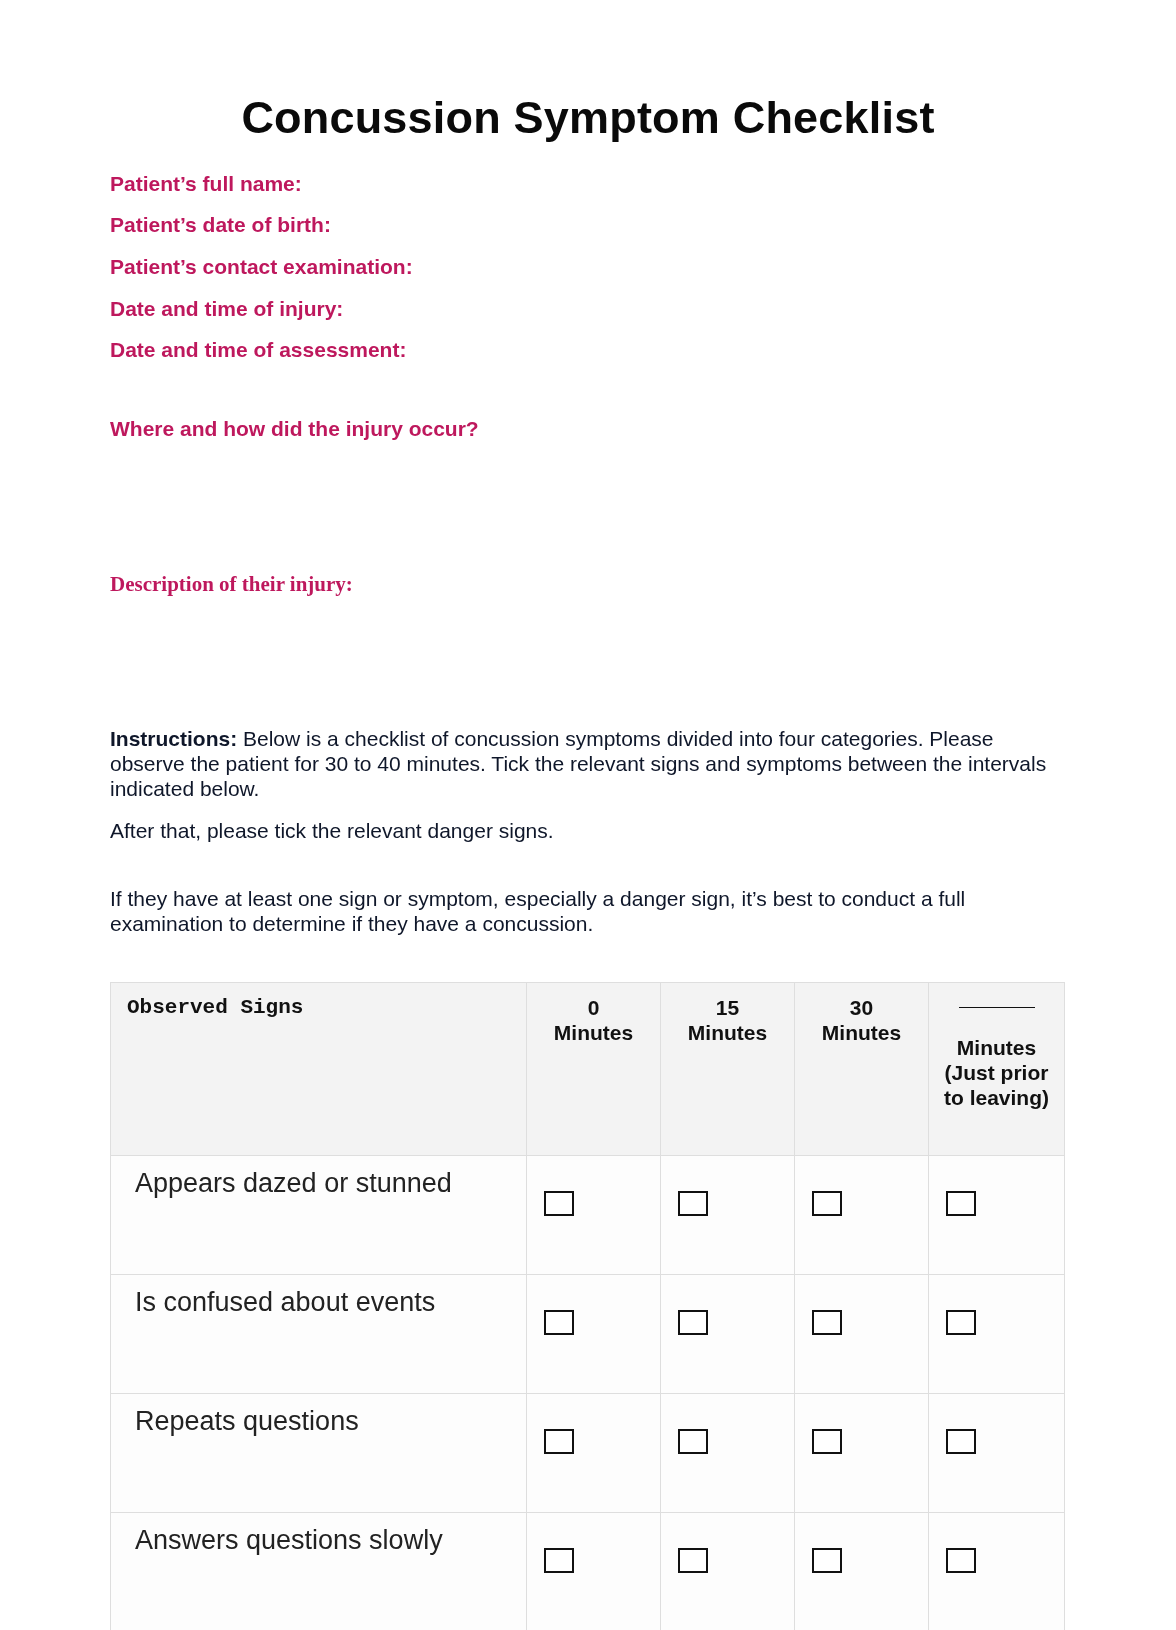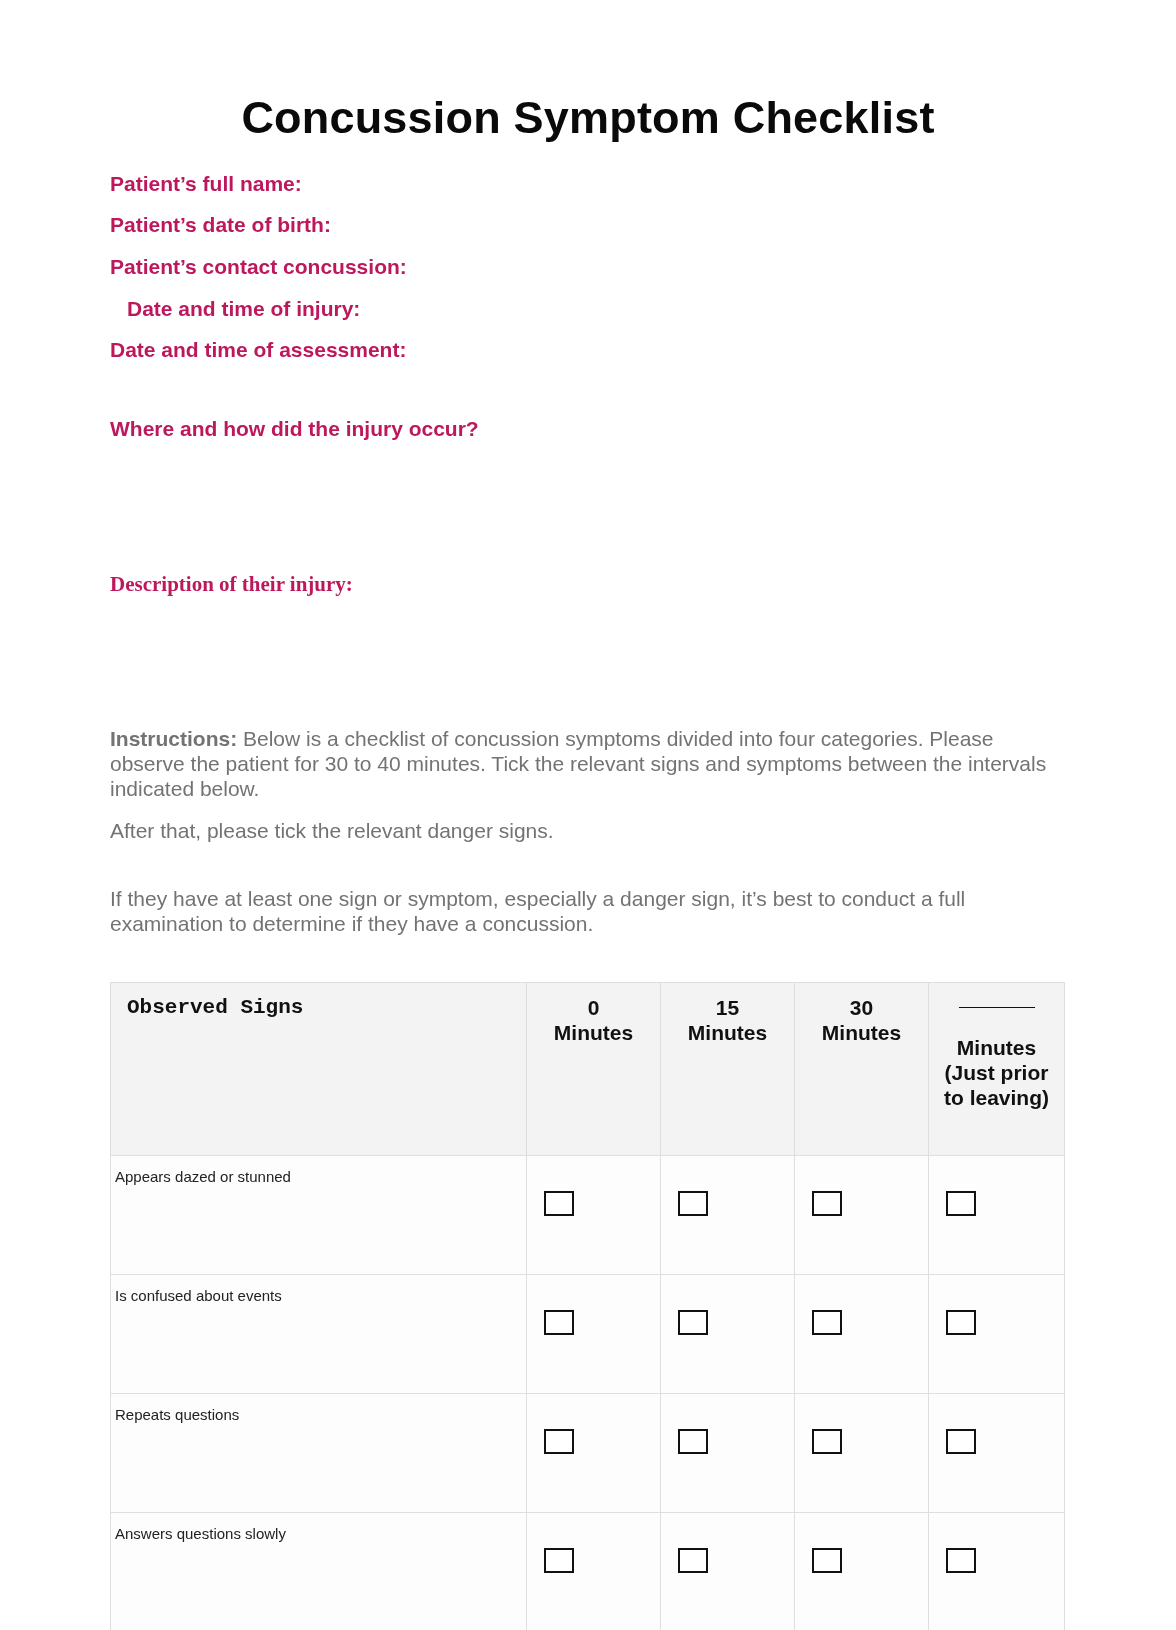--- a/index.html
+++ b/index.html
@@ -1,42 +1,42 @@
 <!DOCTYPE html>
 <html><head>
 <meta charset="utf-8">
 <style>
   html, body { margin: 0; padding: 0; background: #ffffff; }
   body { width: 1176px; height: 1630px; position: relative; font-family: "Liberation Sans", sans-serif; color: #111; }
   .page { position: absolute; left: 0; top: 0; width: 1176px; height: 1630px; border-radius: 9px; }
   .title { position: absolute; left: 0; width: 1176px; top: 92px; text-align: center; font-size: 45px; font-weight: bold; letter-spacing: 0.2px; color: #0a0a0a; }
   .field { position: absolute; left: 110px; font-size: 21px; font-weight: bold; color: #be185d; }
-  .para { position: absolute; left: 110px; width: 940px; font-size: 21px; line-height: 25px; color: #737373; }
+  .para { position: absolute; left: 110px; width: 940px; font-size: 21px; line-height: 25px; color: #0f172a; }
   .para b { font-weight: bold; }
   table.chk { position: absolute; left: 110px; top: 982px; width: 954px; border-collapse: collapse; table-layout: fixed; }
   table.chk th, table.chk td { border: 1.5px solid #dedede; vertical-align: top; }
   table.chk thead th { background: #f3f3f3; font-size: 21px; font-weight: bold; color: #111; padding: 12px 6px 10px 6px; line-height: 25px; height: 150px; }
   table.chk thead th.sign-h { text-align: left; padding-left: 16px; font-family: Liberation Mono, monospace; }
   table.chk thead th.time-h { text-align: center; }
   table.chk td { background: #fdfdfd; height: 94px; }
-  table.chk td.sign { font-size: 15px; color: #222; padding: 12px 4px; margin-left: 7px; }
+  table.chk td.sign { font-size: 27px; color: #222; padding: 12px 24px; margin-left: 7px; }
   table.chk td.box { text-align: left; }
   .cb { display: inline-block; width: 26px; height: 21px; border: 2px solid #111; background: #fff; margin: 34px 0 0 16px; cursor: pointer; }
   .blank { display: inline-block; width: 76px; border-bottom: 1.5px solid #111; height: 12px; margin-bottom: 22px; }
 </style>
 </head>
 <body>
 
 <div class="page">
   <div class="title">Concussion Symptom Checklist</div>
 
   <div class="field" style="top:172px;">Patient’s full name:</div>
   <div class="field" style="top:213px;">Patient’s date of birth:</div>
-  <div class="field" style="top:255px;">Patient’s contact concussion:</div>
-  <div class="field" style="top:297px;margin-left:17px;">Date and time of injury:</div>
+  <div class="field" style="top:255px;">Patient’s contact examination:</div>
+  <div class="field" style="top:297px;">Date and time of injury:</div>
   <div class="field" style="top:338px;">Date and time of assessment:</div>
 
   <div class="field" style="top:417px;">Where and how did the injury occur?</div>
   <div class="field" style="top:572px;font-family:Liberation Serif, serif;">Description of their injury:</div>
 
   <div class="para" style="top:726px;">
     <b>Instructions:</b><span> Below is a checklist of concussion symptoms divided into four categories. Please observe the patient for 30 to 40 minutes. Tick the relevant signs and symptoms between the intervals indicated below.</span>
   </div>
   <div class="para" style="top:818px;">After that, please tick the relevant danger signs.</div>
   <div class="para" style="top:886px;">If they have at least one sign or symptom, especially a danger sign, it’s best to conduct a full examination to determine if they have a concussion.</div>

